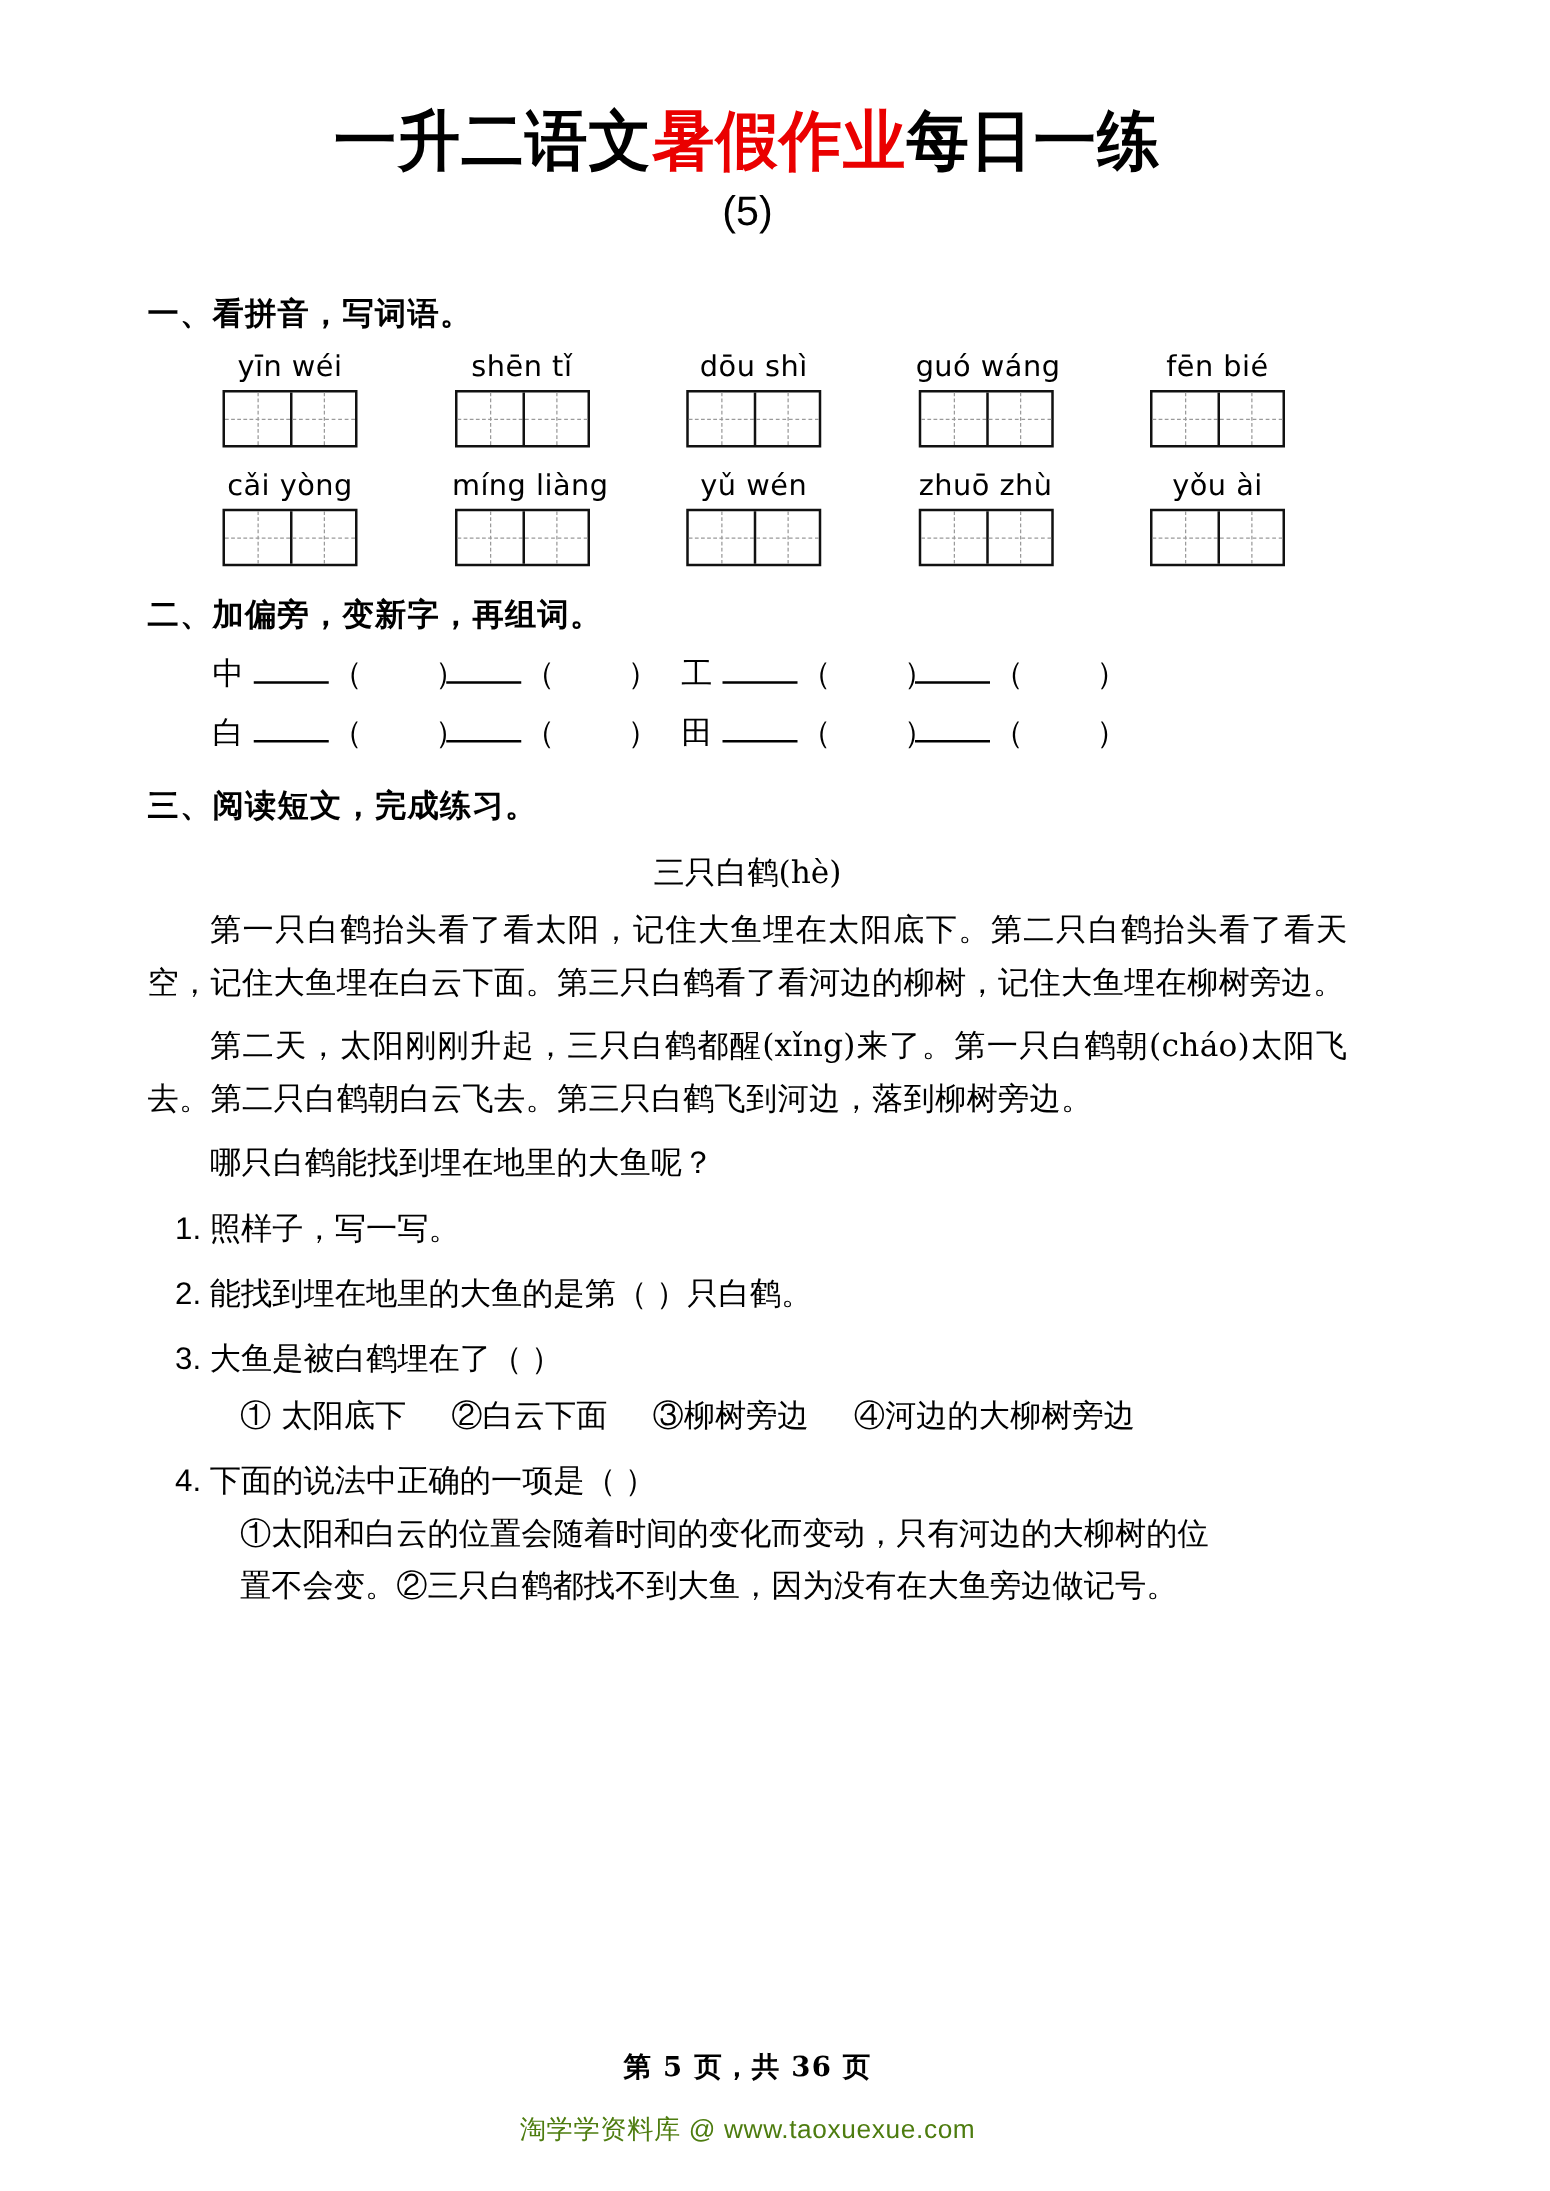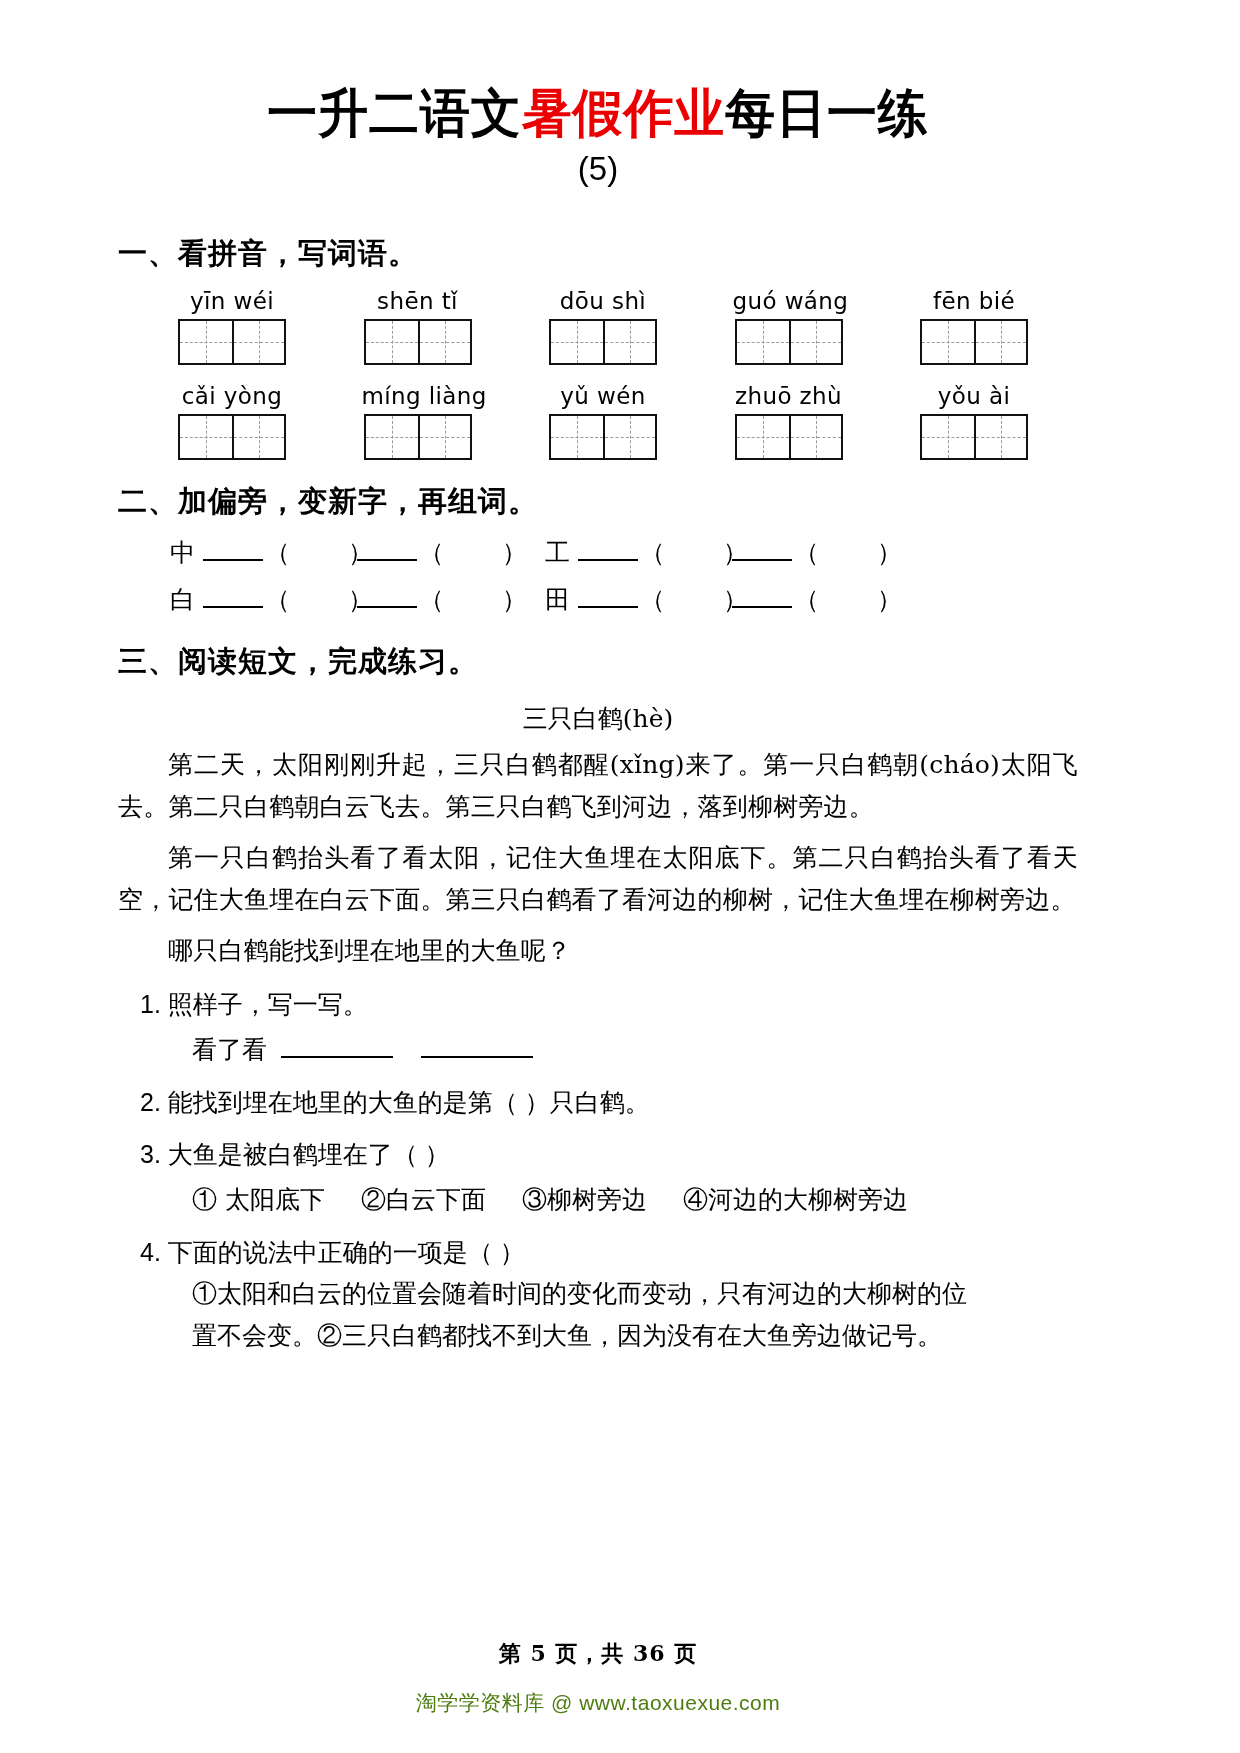--- a/index.html
+++ b/index.html
@@ -34,21 +34,21 @@
     font-family:"Liberation Sans","DejaVu Sans",sans-serif;
     font-size:33px;
     margin-top:6px;
     letter-spacing:0;
   }
 
   
   .sec-head{
     font-family:Liberation Serif, serif;
     font-weight:bold;
-    font-size:29px;
+    font-size:25px;
     letter-spacing:1px;
     margin-top:30px;
   }
   #sec1-head{ margin-top:46px; }
   #sec2-head{ margin-top:22px; }
   #sec3-head{ margin-top:26px; }
 
   
   .pin-row{
     display:flex;
@@ -296,31 +296,28 @@
         <span class="blk"></span>
         <span class="paren">（<span class="gap"></span>）</span>
         <span class="blk"></span>
         <span class="paren">（<span class="gap"></span>）</span>
       </div>
     </div>
 
   <div class="sec-head" id="sec3-head">三、阅读短文，完成练习。</div>
   <div class="story-title">三只白鹤(hè)</div>
 
+  <div class="para">第一只白鹤抬头看了看太阳，记住大鱼埋在太阳底下。第二只白鹤抬头看了看天空，记住大鱼埋在白云下面。第三只白鹤看了看河边的柳树，记住大鱼埋在柳树旁边。</div>
   <div class="para">第二天，太阳刚刚升起，三只白鹤都醒(xǐng)来了。第一只白鹤朝(cháo)太阳飞去。第二只白鹤朝白云飞去。第三只白鹤飞到河边，落到柳树旁边。</div>
-  <div class="para">第一只白鹤抬头看了看太阳，记住大鱼埋在太阳底下。第二只白鹤抬头看了看天空，记住大鱼埋在白云下面。第三只白鹤看了看河边的柳树，记住大鱼埋在柳树旁边。</div>
   <div class="para">哪只白鹤能找到埋在地里的大鱼呢？</div>
 
   <div class="q">
     <span>1.</span>
     <span>照样子，写一写。</span>
   </div>
-  <div class="q-sub">
-    <span>看了看</span><span class="wline"></span><span class="wline"></span>
-  </div>
 
   <div class="q">
     <span>2.</span>
     <span>能找到埋在地里的大鱼的是第（    ）只白鹤。</span>
   </div>
 
   <div class="q">
     <span>3.</span>
     <span>大鱼是被白鹤埋在了（      ）</span>
   </div>

